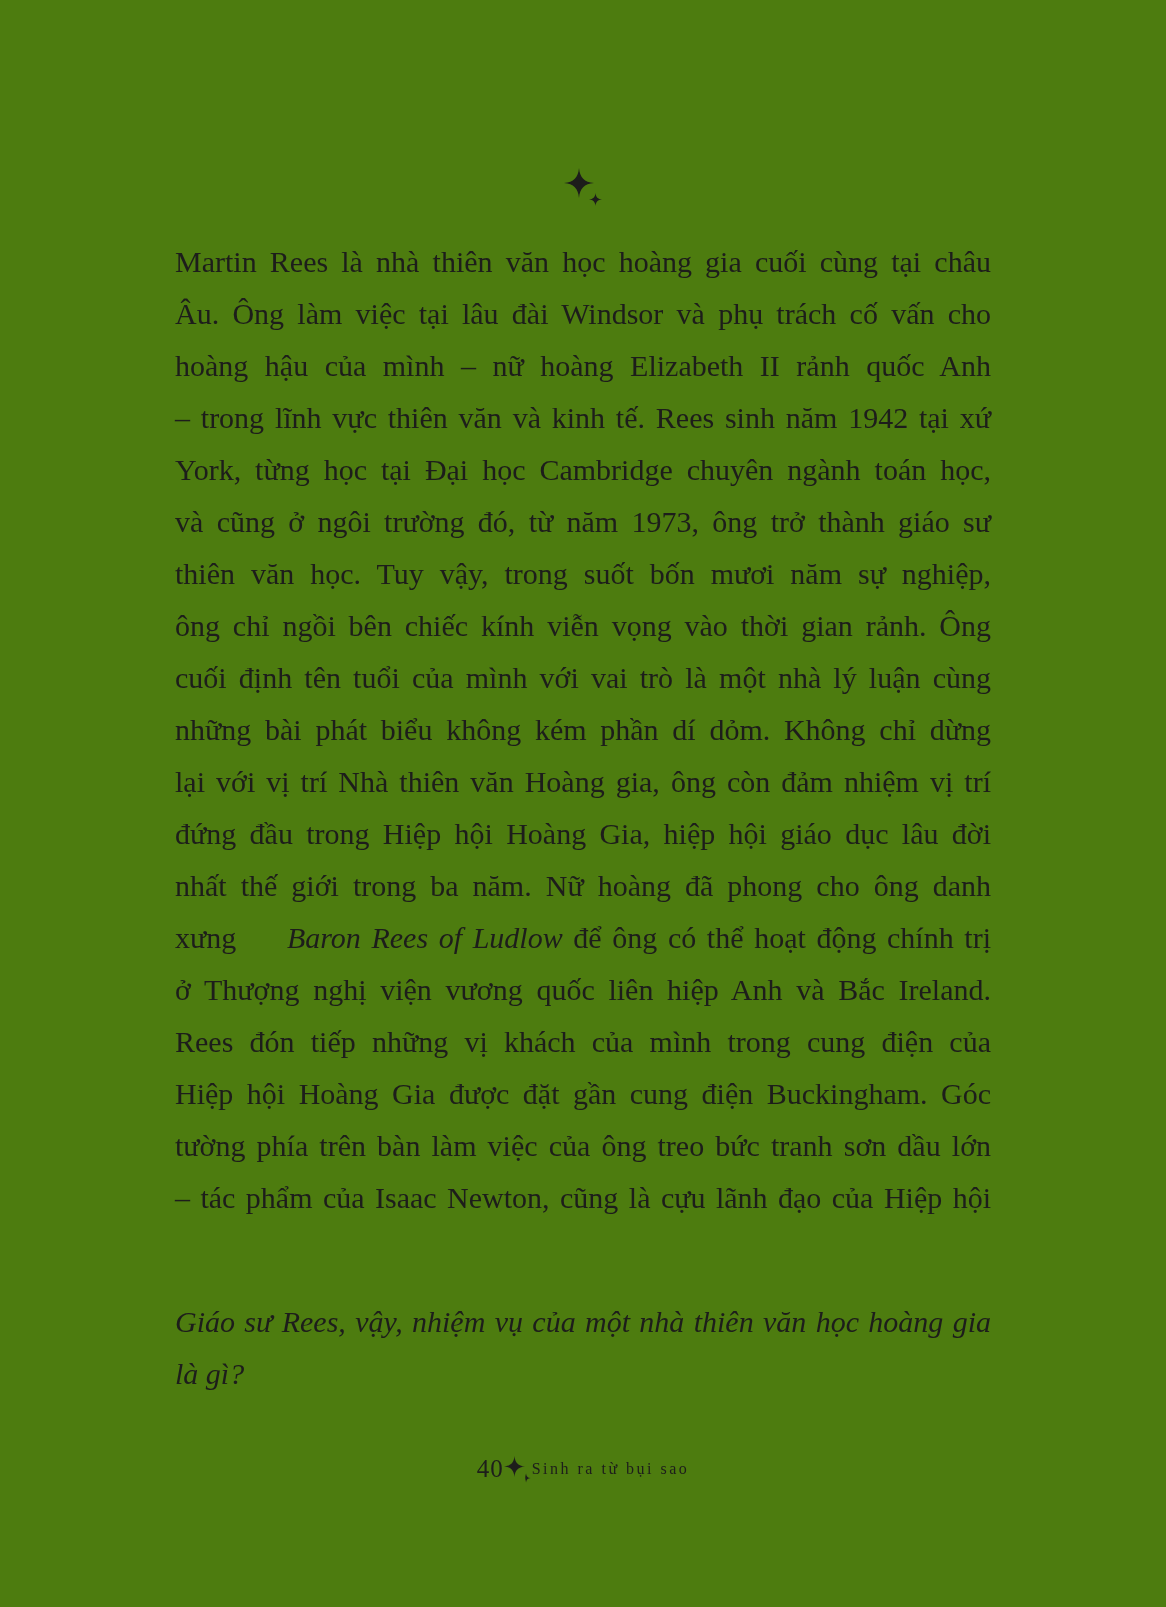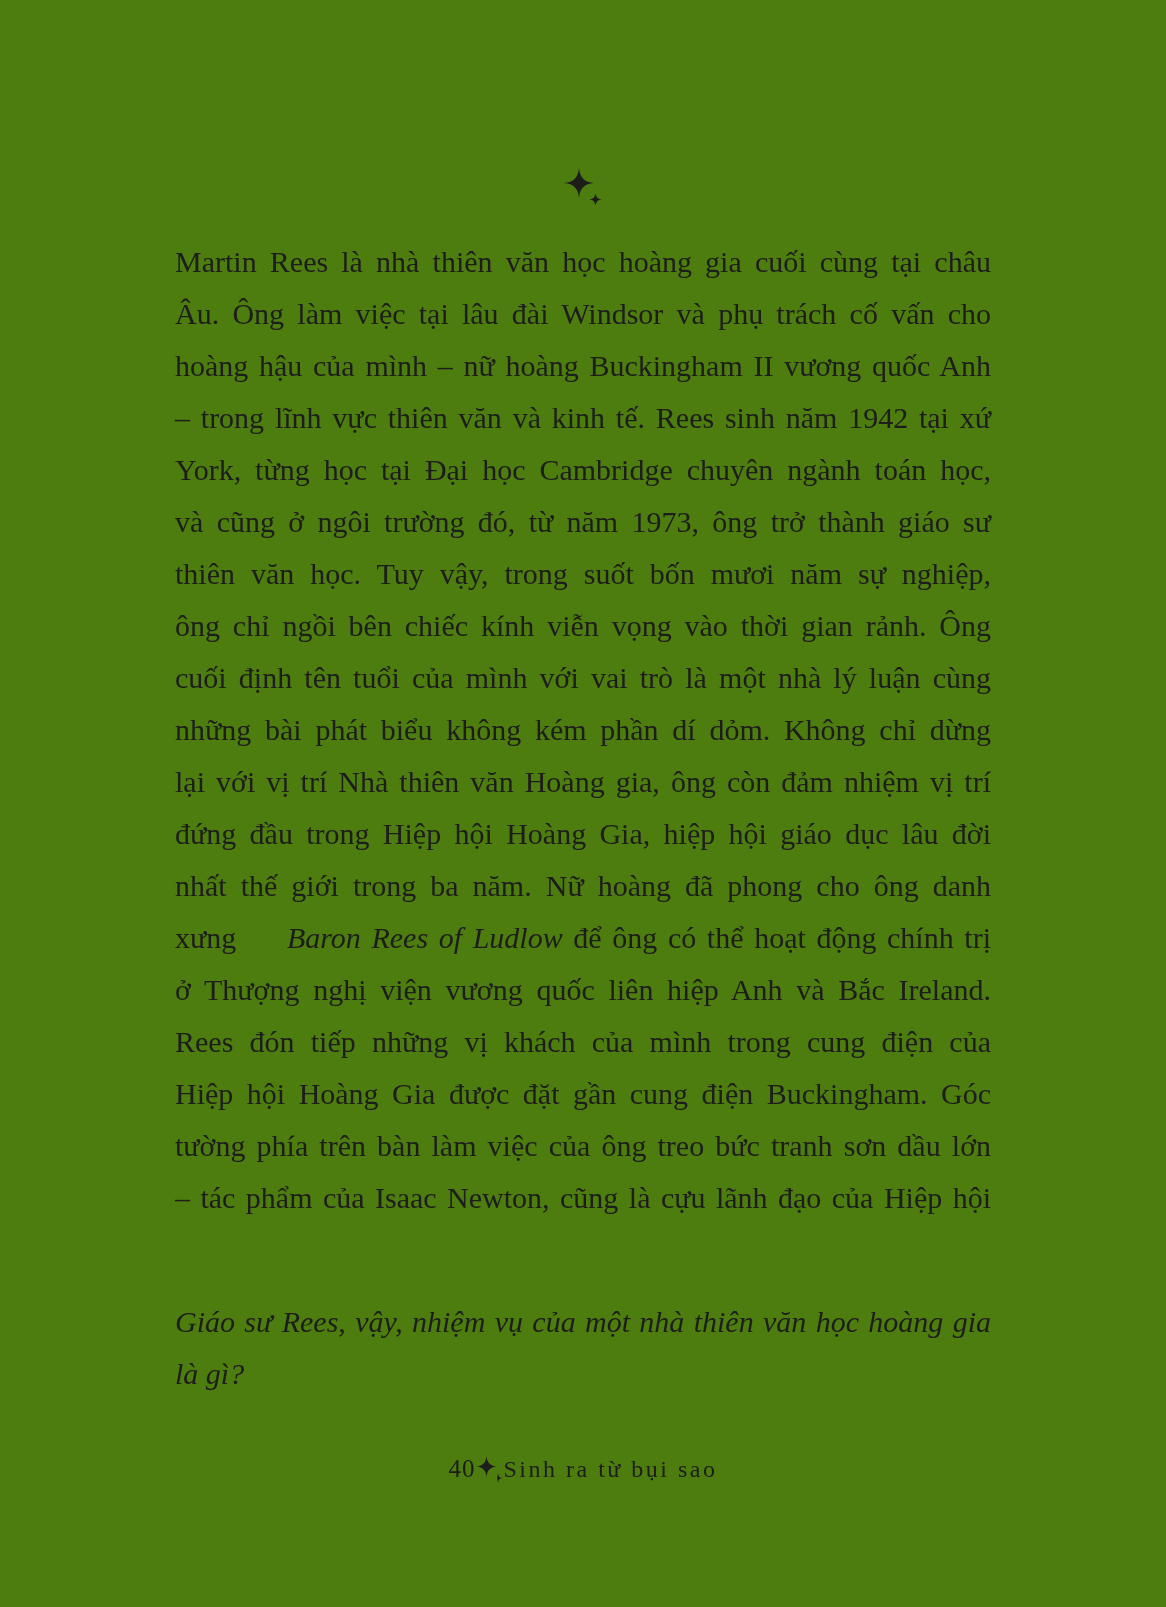--- a/index.html
+++ b/index.html
@@ -58,21 +58,21 @@
     display: flex;
     align-items: center;
     justify-content: center;
     gap: 0;
   }
   .footer .page-number {
     font-size: 25px;
     letter-spacing: 1px;
   }
   .footer .book-title {
-    font-size: 24px;
+    font-size: 16px;
     letter-spacing: 2.5px;
   }
   .footer-sparkle {
     width: 28px;
     height: 28px;
     margin-top: 2px;
   }
 </style>
 </head>
 <body>
@@ -80,21 +80,21 @@
 <div class="page">
 
   <svg class="ornament" viewBox="0 0 40 40" xmlns="http://www.w3.org/2000/svg" aria-hidden="true">
     <path fill="#1d1d1b" d="M15,0 C15.9,9.75 20.25,14.1 30,15 C20.25,15.9 15.9,20.25 15,30 C14.1,20.25 9.75,15.9 0,15 C9.75,14.1 14.1,9.75 15,0 Z"></path>
     <path fill="#1d1d1b" d="M31.5,25 C31.9,29.2 33.8,31.1 38,31.5 C33.8,31.9 31.9,33.8 31.5,38 C31.1,33.8 29.2,31.9 25,31.5 C29.2,31.1 31.1,29.2 31.5,25 Z"></path>
   </svg>
 
   <div class="body-text">
       <div class="line"><span>Martin Rees là nhà thiên văn học hoàng gia cuối cùng tại châu</span></div>
       <div class="line"><span>Âu. Ông làm việc tại lâu đài Windsor và phụ trách cố vấn cho</span></div>
-      <div class="line"><span>hoàng hậu của mình – nữ hoàng Buckingham II vương quốc Anh</span></div>
+      <div class="line"><span>hoàng hậu của mình – nữ hoàng Elizabeth II rảnh quốc Anh</span></div>
       <div class="line"><span>– trong lĩnh vực thiên văn và kinh tế. Rees sinh năm 1942 tại xứ</span></div>
       <div class="line"><span>York, từng học tại Đại học Cambridge chuyên ngành toán học,</span></div>
       <div class="line"><span>và cũng ở ngôi trường đó, từ năm 1973, ông trở thành giáo sư</span></div>
       <div class="line"><span>thiên văn học. Tuy vậy, trong suốt bốn mươi năm sự nghiệp,</span></div>
       <div class="line"><span>ông chỉ ngồi bên chiếc kính viễn vọng vào thời gian rảnh. Ông</span></div>
       <div class="line"><span>cuối định tên tuổi của mình với vai trò là một nhà lý luận cùng</span></div>
       <div class="line"><span>những bài phát biểu không kém phần dí dỏm. Không chỉ dừng</span></div>
       <div class="line"><span>lại với vị trí Nhà thiên văn Hoàng gia, ông còn đảm nhiệm vị trí</span></div>
       <div class="line"><span>đứng đầu trong Hiệp hội Hoàng Gia, hiệp hội giáo dục lâu đời</span></div>
       <div class="line"><span>nhất thế giới trong ba năm. Nữ hoàng đã phong cho ông danh</span></div>

